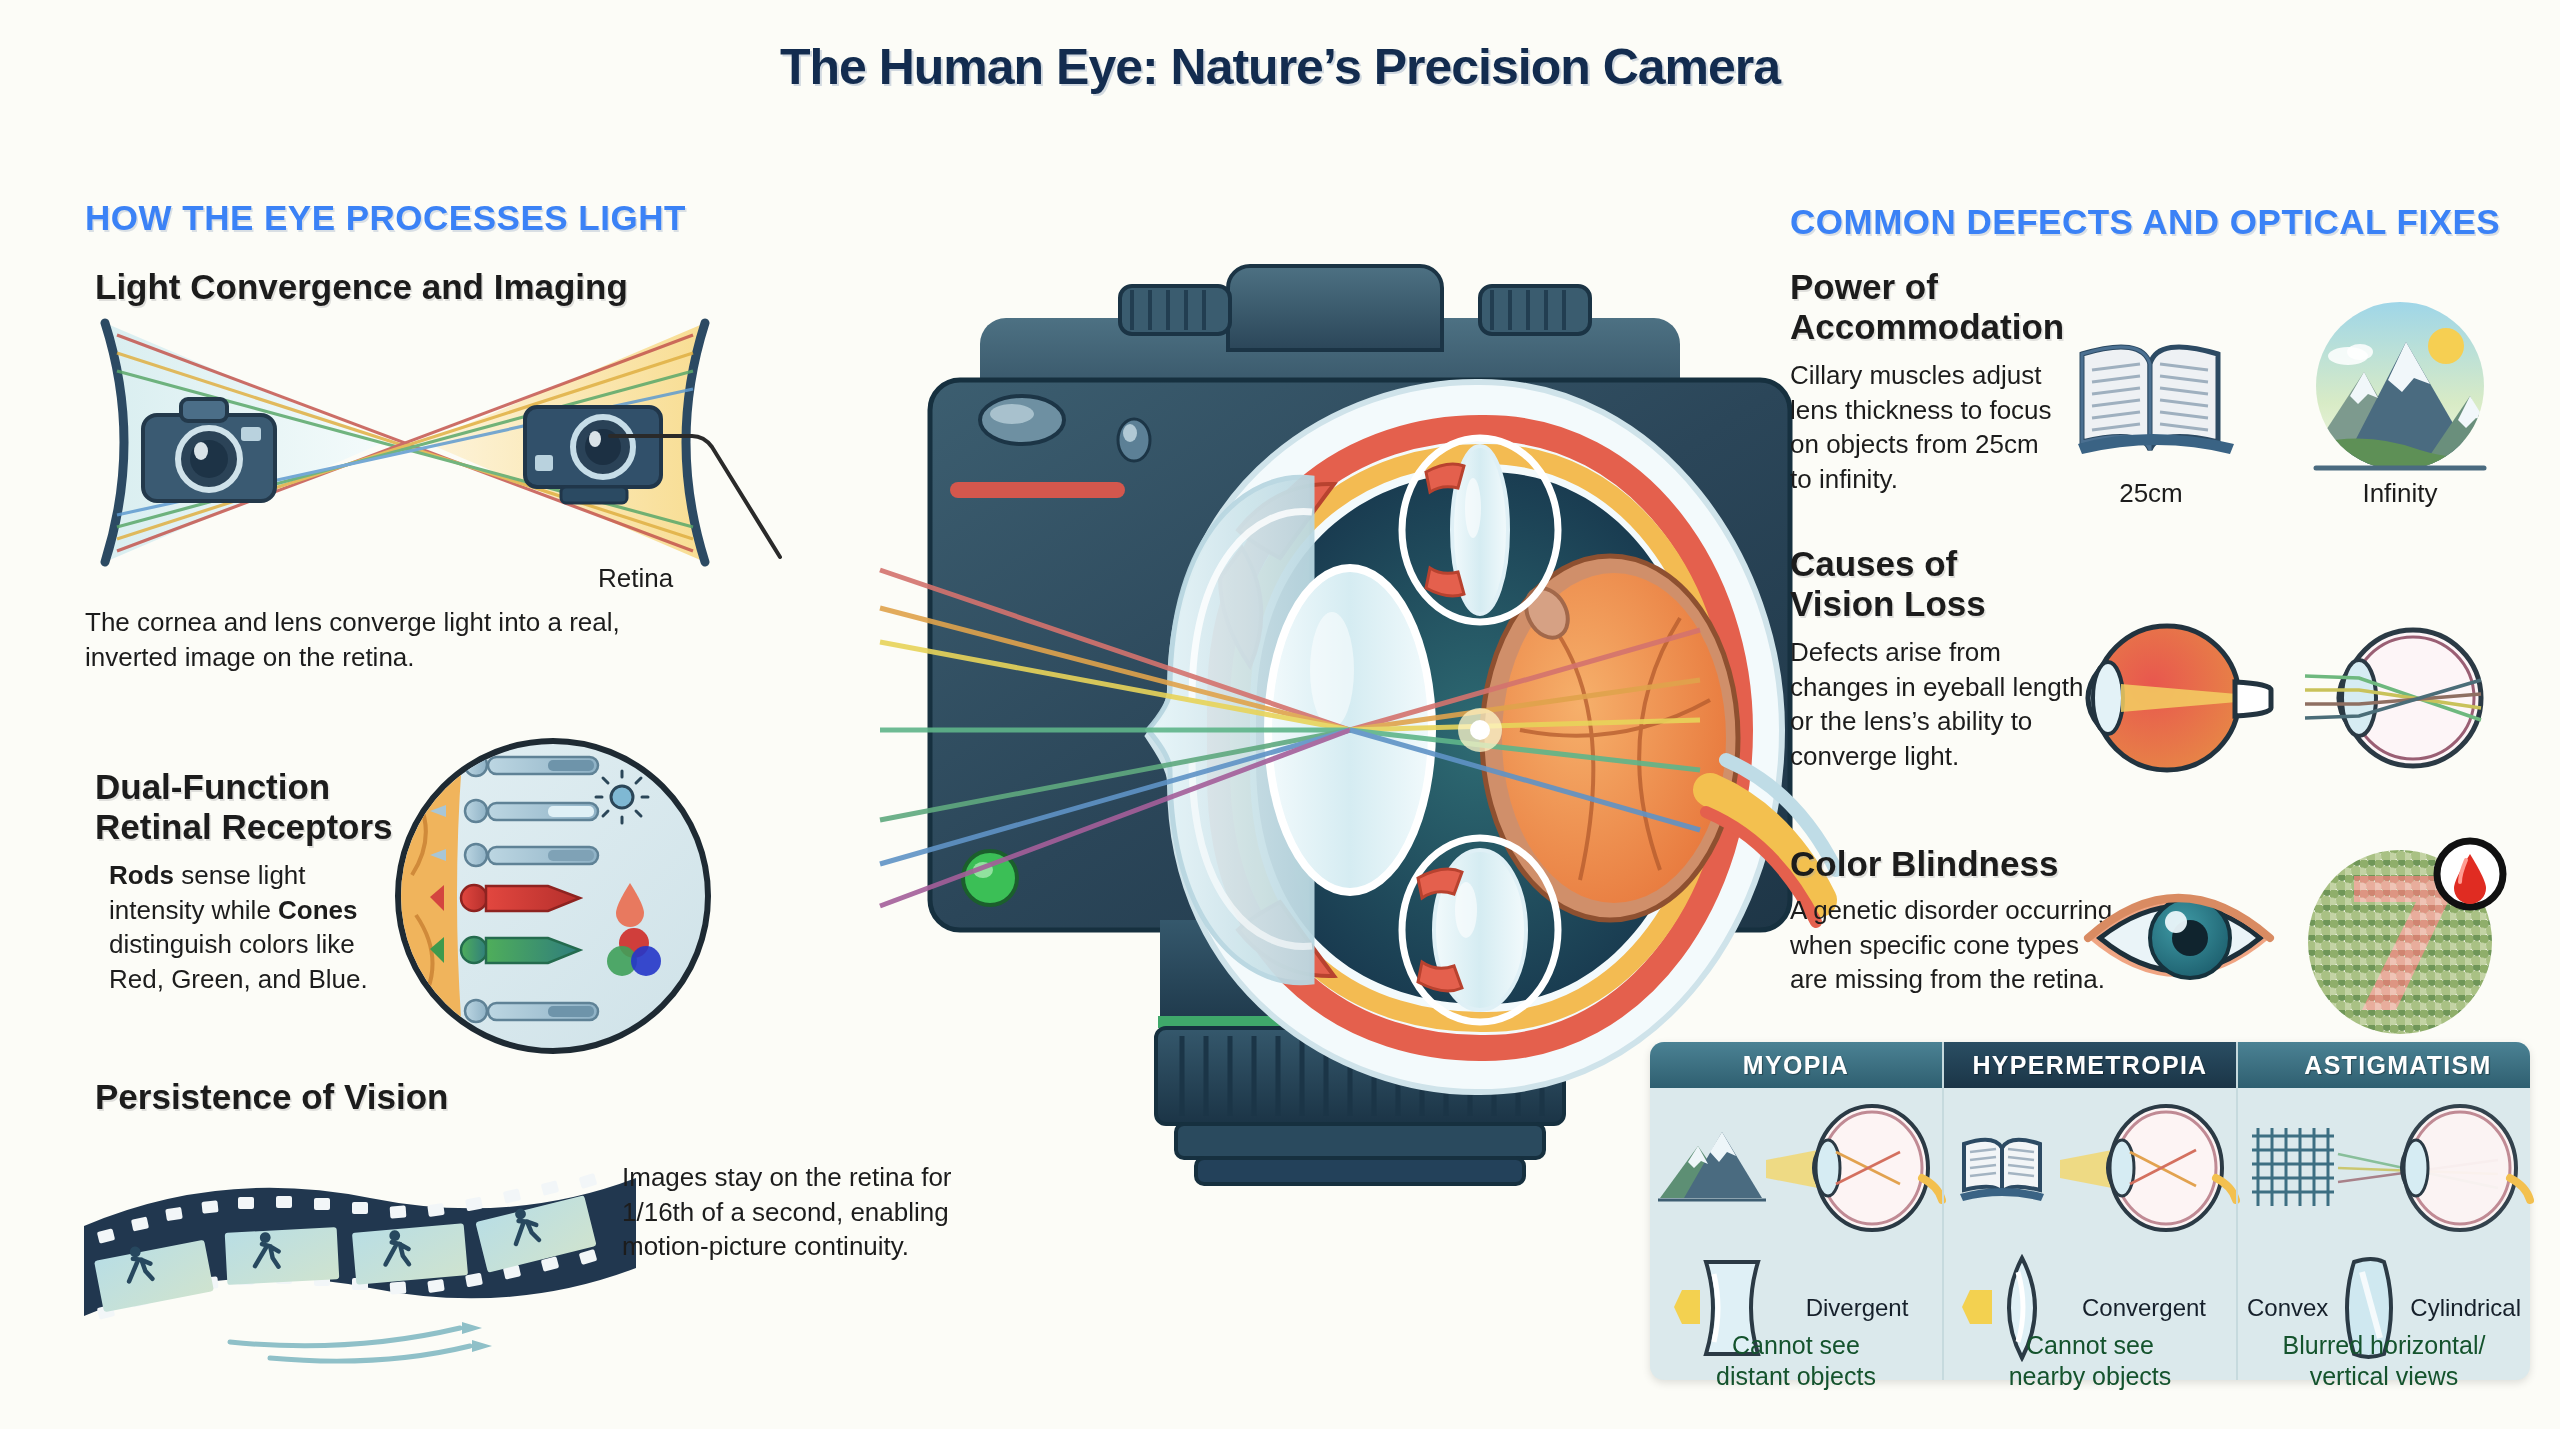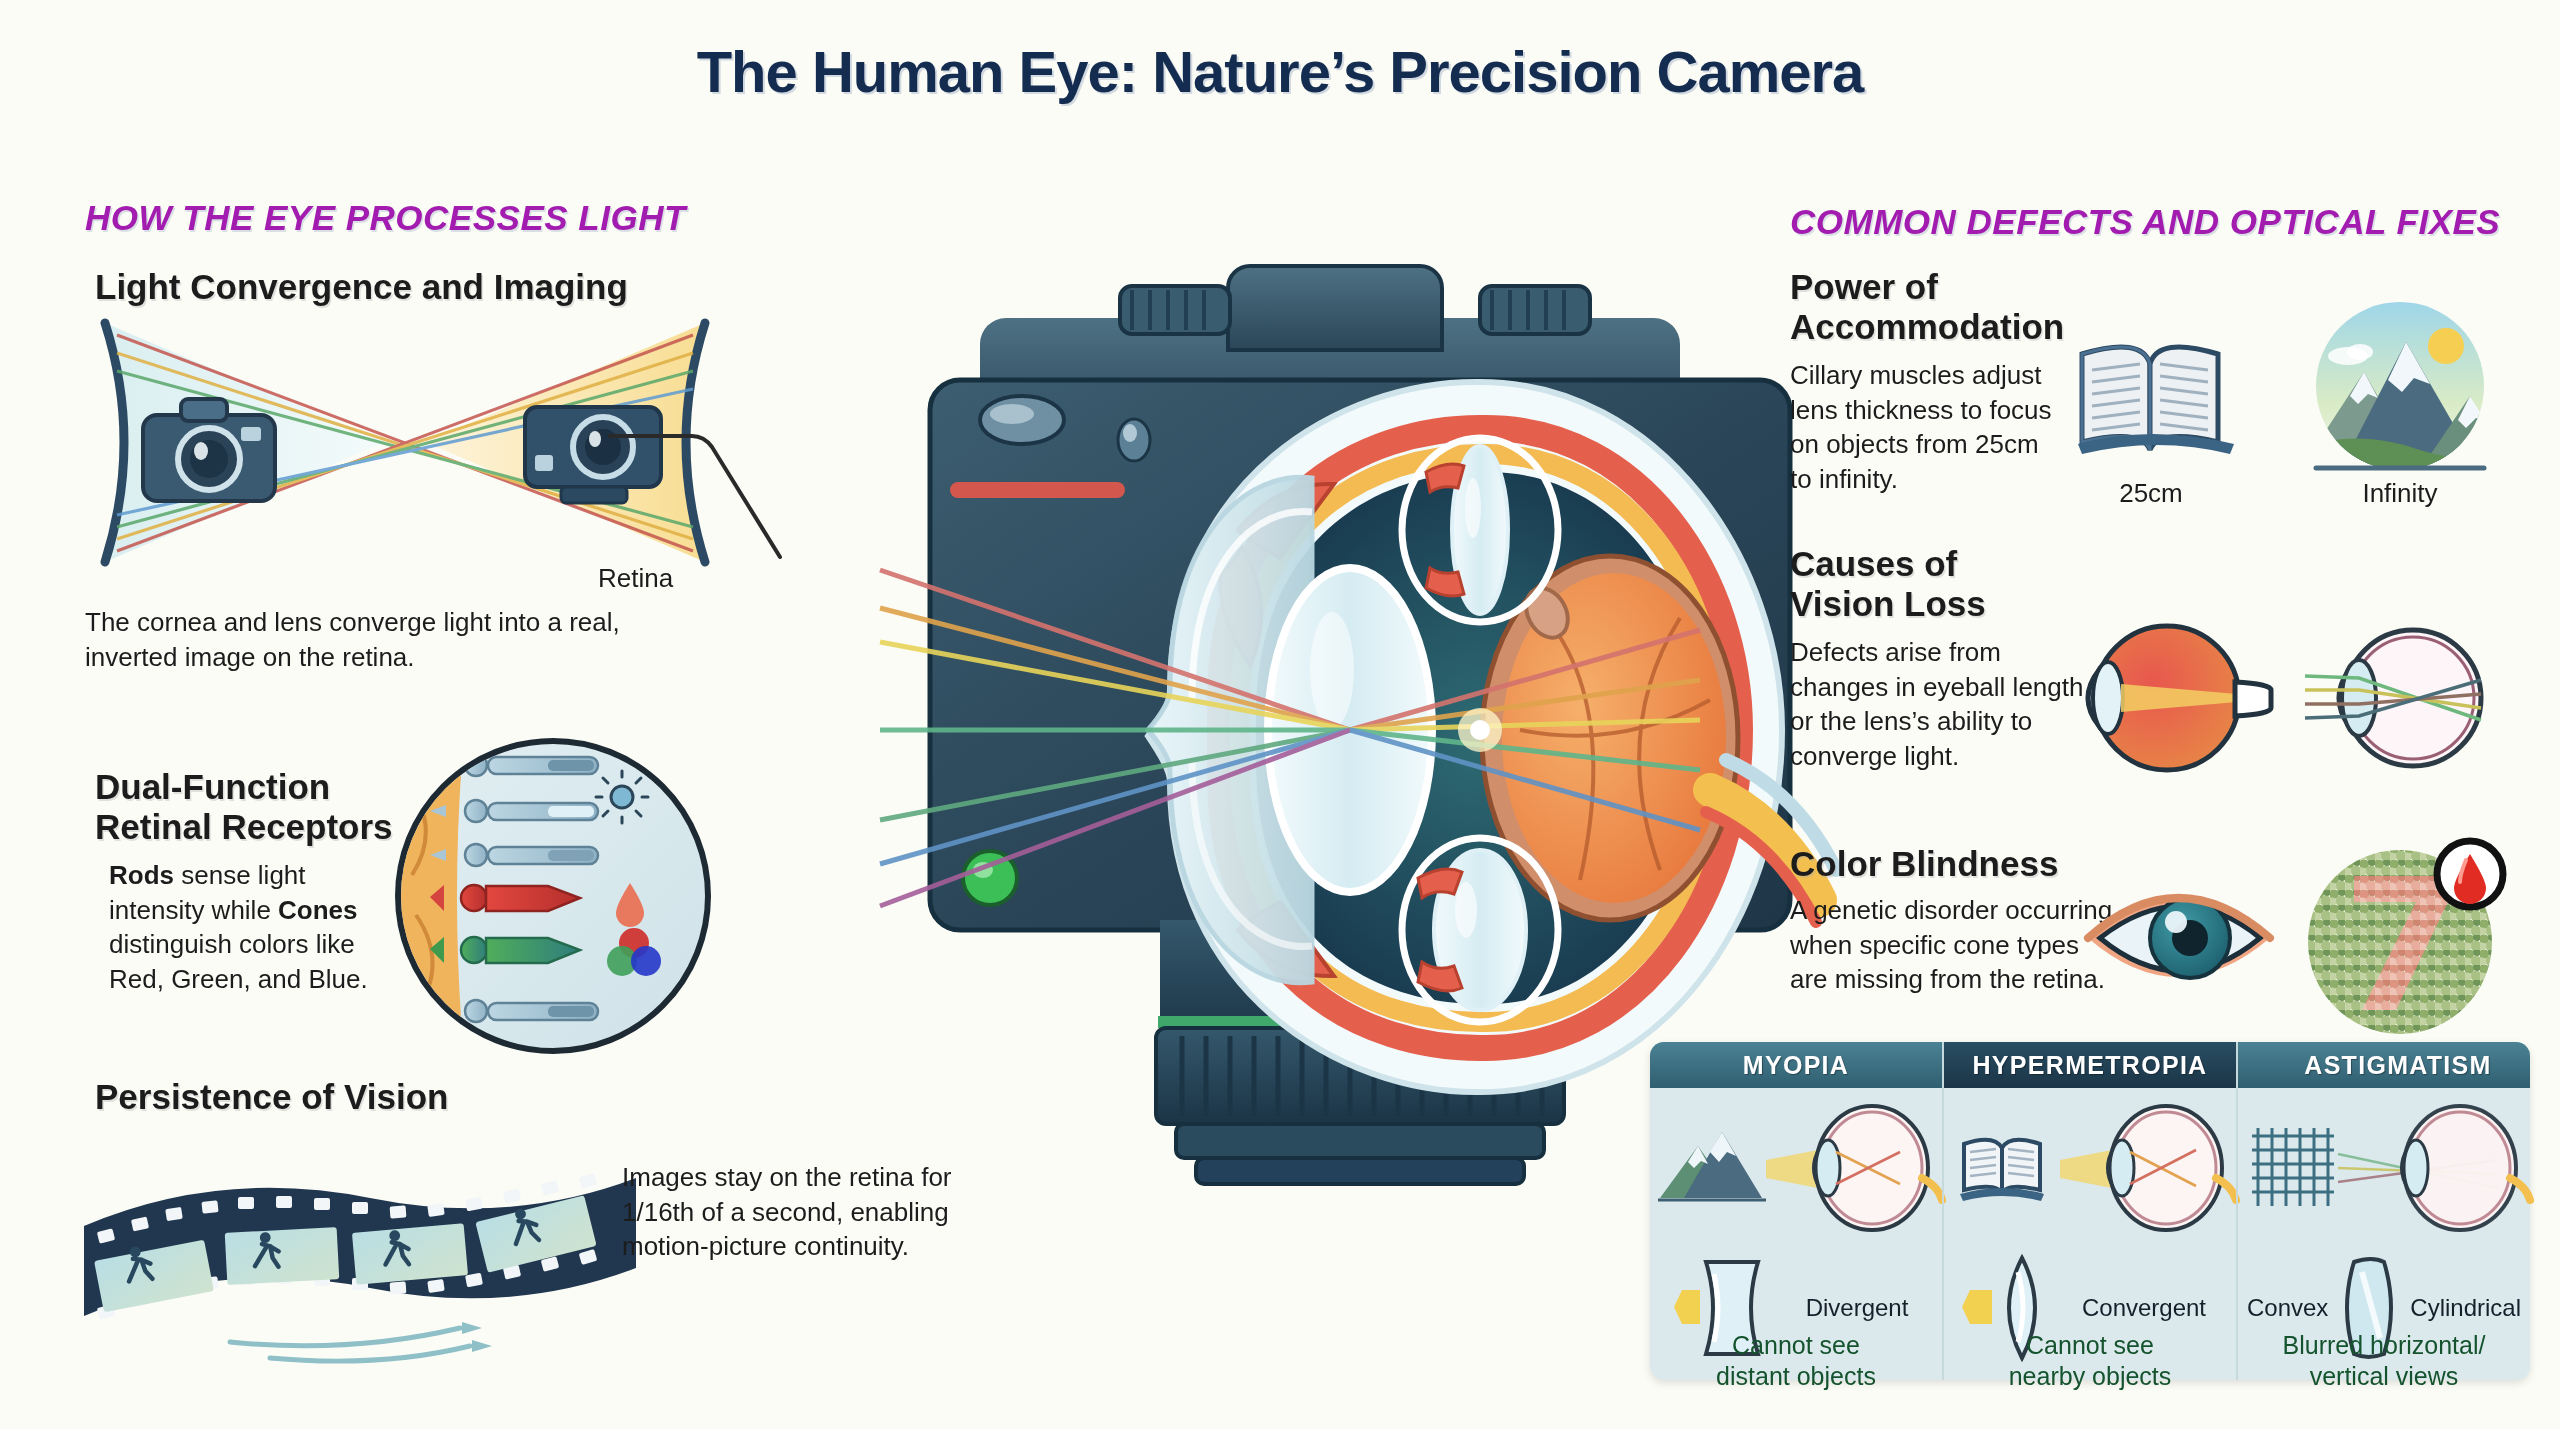--- a/index.html
+++ b/index.html
@@ -9,31 +9,30 @@
     font-family:"Liberation Sans", sans-serif;
     overflow:hidden;
     position:relative;
   }
   .canvas{position:absolute;inset:0;}
   .abs{position:absolute;}
 
   
   #title{
     top:38px;left:0;width:2560px;text-align:center;
-    font-size:58px;font-weight:bold;letter-spacing:-1px;
+    font-size:50px;font-weight:bold;letter-spacing:-1px;
     color:#132c4f;
     text-shadow:2px 2px 0 rgba(160,175,195,.45);
   }
 
   
   .sec-head{
-    font-size:35px;font-weight:bold;color:#a21caf;
+    font-size:35px;font-weight:bold;color:#3b82f6;
     letter-spacing:.5px;
     text-shadow:1.5px 1.5px 0 rgba(165,180,200,.40);
-    font-style:italic;
   }
   .h2{font-size:35px;font-weight:bold;color:#1c1c1c;line-height:1.1;
       text-shadow:1.5px 1.5px 0 rgba(170,170,170,.35);text-align:right;}
   .body-txt{font-size:26px;color:#1c1c1c;line-height:1.33;}
   .body-txt b{font-weight:bold;}
   .cap{font-size:26px;color:#1c1c1c;}
 
   
   #conv-wrap{left:85px;top:315px;width:640px;height:255px;}
 

